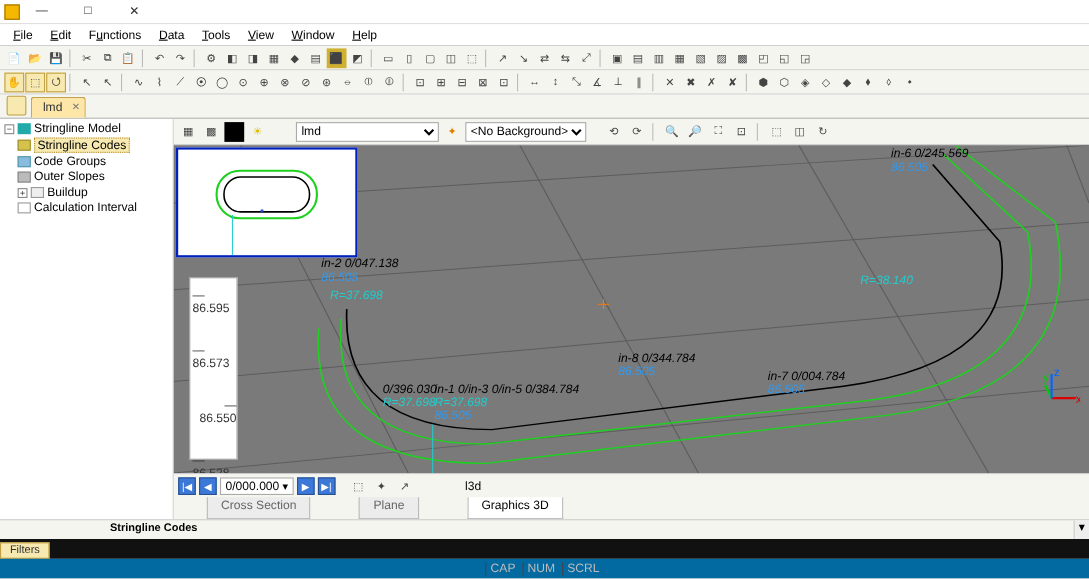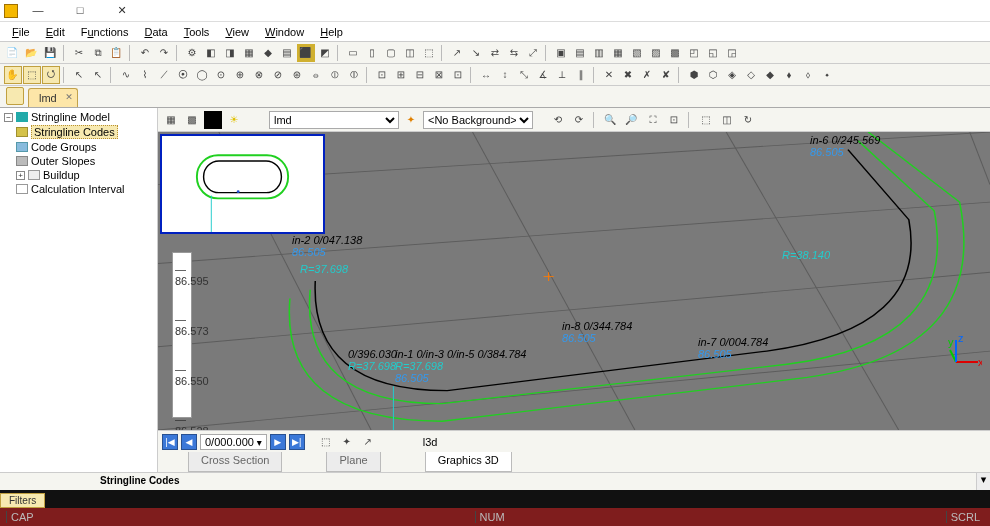--- a/index.html
+++ b/index.html
@@ -30,38 +30,38 @@
 .tree .icn.groups { background: #8bd; border: 1px solid #59a; }
 .tree .icn.slopes { background: #bbb; border: 1px solid #888; }
 .tree .icn.build { background: #eee; border: 1px solid #999; }
 .tree .icn.calc { background: #fff; border: 1px solid #999; }
 .tree .sel { background: #f7e9b0; border: 1px dotted #b89030; padding: 0 2px; }
 .viewport-wrap { flex: 1; display: flex; flex-direction: column; min-width: 0; }
 .vp-toolbar { height: 24px; background: #f5f5f0; border-bottom: 1px solid #ccc; display: flex; align-items: center; padding: 0 4px; gap: 3px; }
 .vp-toolbar select, .vp-toolbar input { font-size: 11px; height: 18px; border: 1px solid #aaa; background: #fff; }
 .viewport { flex: 1; position: relative; background: #7a7a7a; overflow: hidden; }
 .minimap { position: absolute; left: 2px; top: 2px; width: 165px; height: 100px; background: #fff; border: 2px solid #0020c0; }
-.ruler { position: absolute; left: 14px; top: 120px; bottom: 12px; width: 20px; background: #fff; border: 1px solid #999; font-size: 9px; color: #333; }
+.ruler { position: absolute; left: 14px; top: 120px; bottom: 12px; width: 44px; background: #fff; border: 1px solid #999; font-size: 9px; color: #333; }
 .ruler .tick { position: absolute; left: 2px; }
 .label3d { position: absolute; font-size: 9px; white-space: nowrap; font-style: italic; }
 .label3d .top { color: #000; }
 .label3d .mid { color: #2cc; }
 .label3d .bot { color: #39e; }
 .vp-footer { height: 22px; background: #f5f5f0; border-top: 1px solid #ccc; display: flex; align-items: center; padding: 0 4px; gap: 3px; }
 .vp-footer .navbtn { width: 16px; height: 16px; background: #3b78d8; color: #fff; font-size: 9px; display: inline-flex; align-items: center; justify-content: center; border: 1px solid #285090; }
 .vp-footer .chainage { border: 1px solid #aaa; background: #fff; padding: 1px 4px; font-size: 10px; }
 .vp-tabs { height: 20px; background: #f5f5f0; display: flex; padding-left: 30px; gap: 44px; }
 .vp-tabs .t { padding: 2px 12px; border: 1px solid #bbb; border-top: none; background: #ececec; color: #666; }
 .vp-tabs .t.active { background: #fff; color: #000; font-weight: 500; }
 .filters-bar { height: 18px; background: #f5f5f0; border-top: 1px solid #ccc; display: flex; }
 .filters-bar .lbl { font-weight: bold; font-size: 10px; padding: 2px 120px 2px 100px; }
 .filters-bar .arrow { width: 14px; background: #eee; border-left: 1px solid #ccc; text-align: center; margin-left: auto; }
 .bottom-bar { height: 18px; background: #111; display: flex; align-items: flex-end; }
 .bottom-bar .filters-tab { background: #f7e9b0; border: 1px solid #c0a040; padding: 1px 8px; font-size: 10px; color: #333; }
-.statusbar { height: 18px; background: #7f1d1d; color: #bbb; font-size: 10px; display: flex; align-items: center; justify-content: space-between; padding: 0 6px; gap: 2px; }
+.statusbar { height: 18px; background: #0369a1; color: #bbb; font-size: 10px; display: flex; align-items: center; justify-content: center; padding: 0 6px; gap: 2px; }
 .statusbar span { border-left: 1px solid #444; padding: 0 4px; }
 svg.scene { position: absolute; left: 0; top: 0; width: 100%; height: 100%; }
 .axis-gizmo { position: absolute; right: 8px; bottom: 60px; width: 34px; height: 34px; }
 </style>
 </head>
 <body>
 
 <div class="titlebar">
   <div class="app-icon"></div>
   <div class="win-controls">
@@ -283,21 +283,21 @@
           <rect x="35" y="20" width="95" height="45" rx="22" fill="none" stroke="#20d020" stroke-width="2"></rect>
           <rect x="42" y="26" width="81" height="33" rx="16" fill="none" stroke="#000" stroke-width="1.5"></rect>
           <circle cx="78" cy="58" r="1.5" fill="#2050d0"></circle>
           <line x1="50" y1="62" x2="50" y2="100" stroke="#2cc"></line>
         </svg>
       </div>
 
       <div class="ruler" id="ruler">
           <div class="tick" style="top: 10px;">—86.595</div>
           <div class="tick" style="top: 60px;">—86.573</div>
-          <div class="tick" style="top: 110px;">—86.550</div>
+          <div class="tick" style="top: 110px; text-align: right;">—86.550</div>
           <div class="tick" style="top: 160px;">—86.528</div>
         </div>
 
       <div id="labels3d">
           <div class="label3d" style="left: 134px; top: 102px;">
             <div class="top">in-2    0/047.138</div>
             <div class="bot">86.505</div>
           </div>
           <div class="label3d" style="left: 142px; top: 131px;">
             <div class="mid">R=37.698</div>

